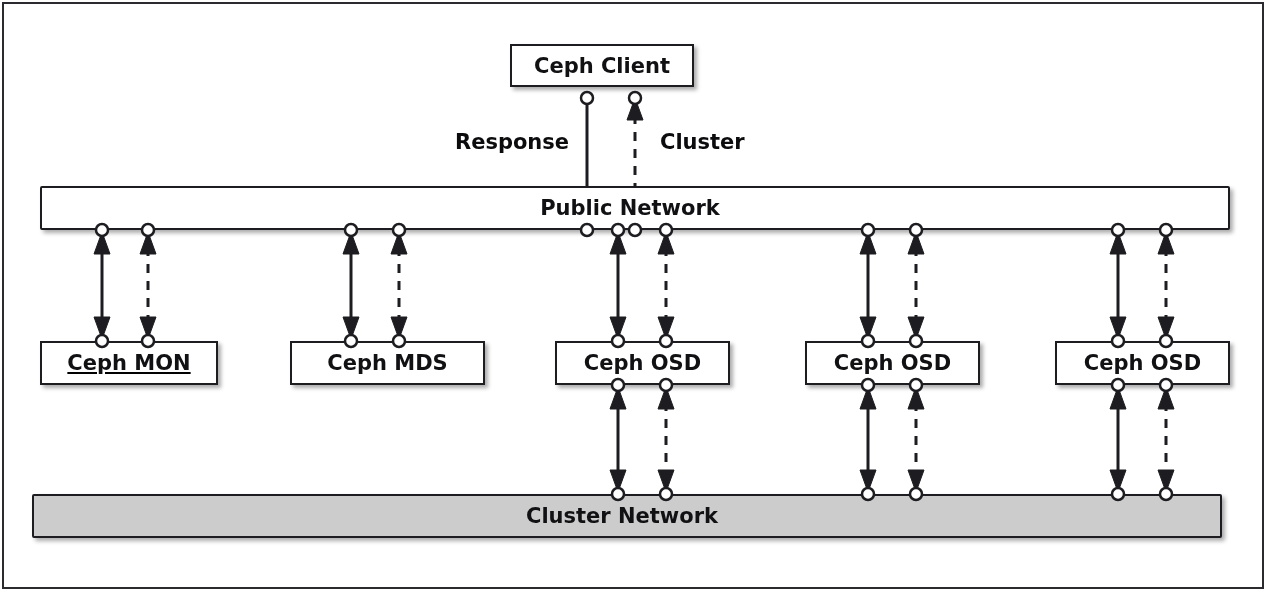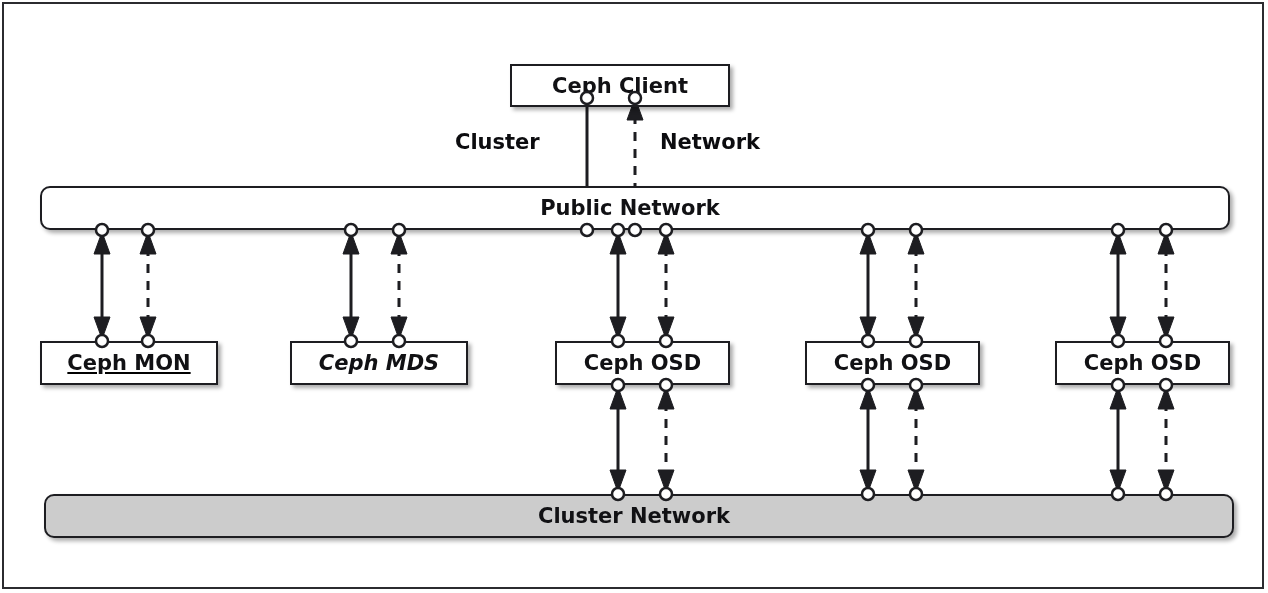--- a/index.html
+++ b/index.html
@@ -50,21 +50,21 @@
   .node-box .label {
     font-size: 21px;
     font-weight: bold;
     color: #111114;
     letter-spacing: 0px;
     white-space: nowrap;
   }
   .net-bar {
     position: absolute;
     border: 2px solid #1d1d21;
-    border-radius: 10px;
+    border-radius: 2px;
     box-sizing: border-box;
     display: flex;
     align-items: center;
     box-shadow: 3px 3px 4px rgba(0,0,0,0.33);
     padding-left: 24px;
   }
   .net-bar .label {
     position: absolute;
     font-size: 21px;
     font-weight: bold;
@@ -180,50 +180,50 @@
         <polygon points="1110,409 1126,409 1118,387" fill="#1d1d21" stroke="#1d1d21" stroke-width="1"></polygon>
         <polygon points="1110,470 1126,470 1118,492" fill="#1d1d21" stroke="#1d1d21" stroke-width="1"></polygon>
       </g>
       <g>
         <line x1="1166" x2="1166" y1="385" y2="494" stroke="#1d1d21" stroke-width="3" stroke-dasharray="9 8"></line>
         <polygon points="1158,409 1174,409 1166,387" fill="#1d1d21" stroke="#1d1d21" stroke-width="1"></polygon>
         <polygon points="1158,470 1174,470 1166,492" fill="#1d1d21" stroke="#1d1d21" stroke-width="1"></polygon>
       </g>
     </svg>
 
-  <div class="node-box" id="box-client" style="left: 510px; top: 64px; width: 220px; height: 43px;">
+  <div class="node-box" id="box-client" style="left: 510px; top: 44px; width: 184px; height: 43px;">
     <span class="label">Ceph Client</span>
   </div>
 
   <div class="net-bar public-bar" id="bar-public" style="left: 40px; top: 186px; width: 1190px; height: 44px;">
     <span class="label" style="left: 588px; transform: translateX(-50%);">Public Network</span>
   </div>
 
   <div class="node-box" id="box-mon" style="left: 40px; top: 341px; width: 178px; height: 44px; text-decoration: underline;">
     <span class="label">Ceph MON</span>
   </div>
-  <div class="node-box" id="box-mds" style="left: 290px; top: 341px; width: 178px; height: 44px; font-style: italic;">
+  <div class="node-box" id="box-mds" style="left: 290px; top: 341px; width: 195px; height: 44px;">
     <span class="label">Ceph MDS</span>
   </div>
   <div class="node-box" id="box-osd1" style="left: 555px; top: 341px; width: 175px; height: 44px;">
     <span class="label">Ceph OSD</span>
   </div>
   <div class="node-box" id="box-osd2" style="left: 805px; top: 341px; width: 175px; height: 44px;">
     <span class="label">Ceph OSD</span>
   </div>
   <div class="node-box" id="box-osd3" style="left: 1055px; top: 341px; width: 175px; height: 44px;">
     <span class="label">Ceph OSD</span>
   </div>
 
-  <div class="net-bar cluster-bar" id="bar-cluster" style="left: 44px; top: 494px; width: 1190px; height: 44px;">
+  <div class="net-bar cluster-bar" id="bar-cluster" style="left: 32px; top: 494px; width: 1190px; height: 44px;">
     <span class="label" style="left: 588px; transform: translateX(-50%);">Cluster Network</span>
   </div>
 
-  <div class="edge-label" id="label-request" style="left: 455px; top: 130px;">Cluster</div>
-  <div class="edge-label" id="label-response" style="left: 660px; top: 130px;">Network</div>
+  <div class="edge-label" id="label-request" style="left: 455px; top: 130px;">Response</div>
+  <div class="edge-label" id="label-response" style="left: 660px; top: 130px;">Cluster</div>
 
 
   <svg class="layer" id="port-layer" viewBox="0 0 1268 593" xmlns="http://www.w3.org/2000/svg">
       <circle cx="587" cy="98" r="6" fill="#ffffff" stroke="#1d1d21" stroke-width="2.5"></circle>
       <circle cx="635" cy="98" r="6" fill="#ffffff" stroke="#1d1d21" stroke-width="2.5"></circle>
       <circle cx="587" cy="230" r="6" fill="#ffffff" stroke="#1d1d21" stroke-width="2.5"></circle>
       <circle cx="635" cy="230" r="6" fill="#ffffff" stroke="#1d1d21" stroke-width="2.5"></circle>
       <circle cx="102" cy="230" r="6" fill="#ffffff" stroke="#1d1d21" stroke-width="2.5"></circle>
       <circle cx="148" cy="230" r="6" fill="#ffffff" stroke="#1d1d21" stroke-width="2.5"></circle>
       <circle cx="351" cy="230" r="6" fill="#ffffff" stroke="#1d1d21" stroke-width="2.5"></circle>

